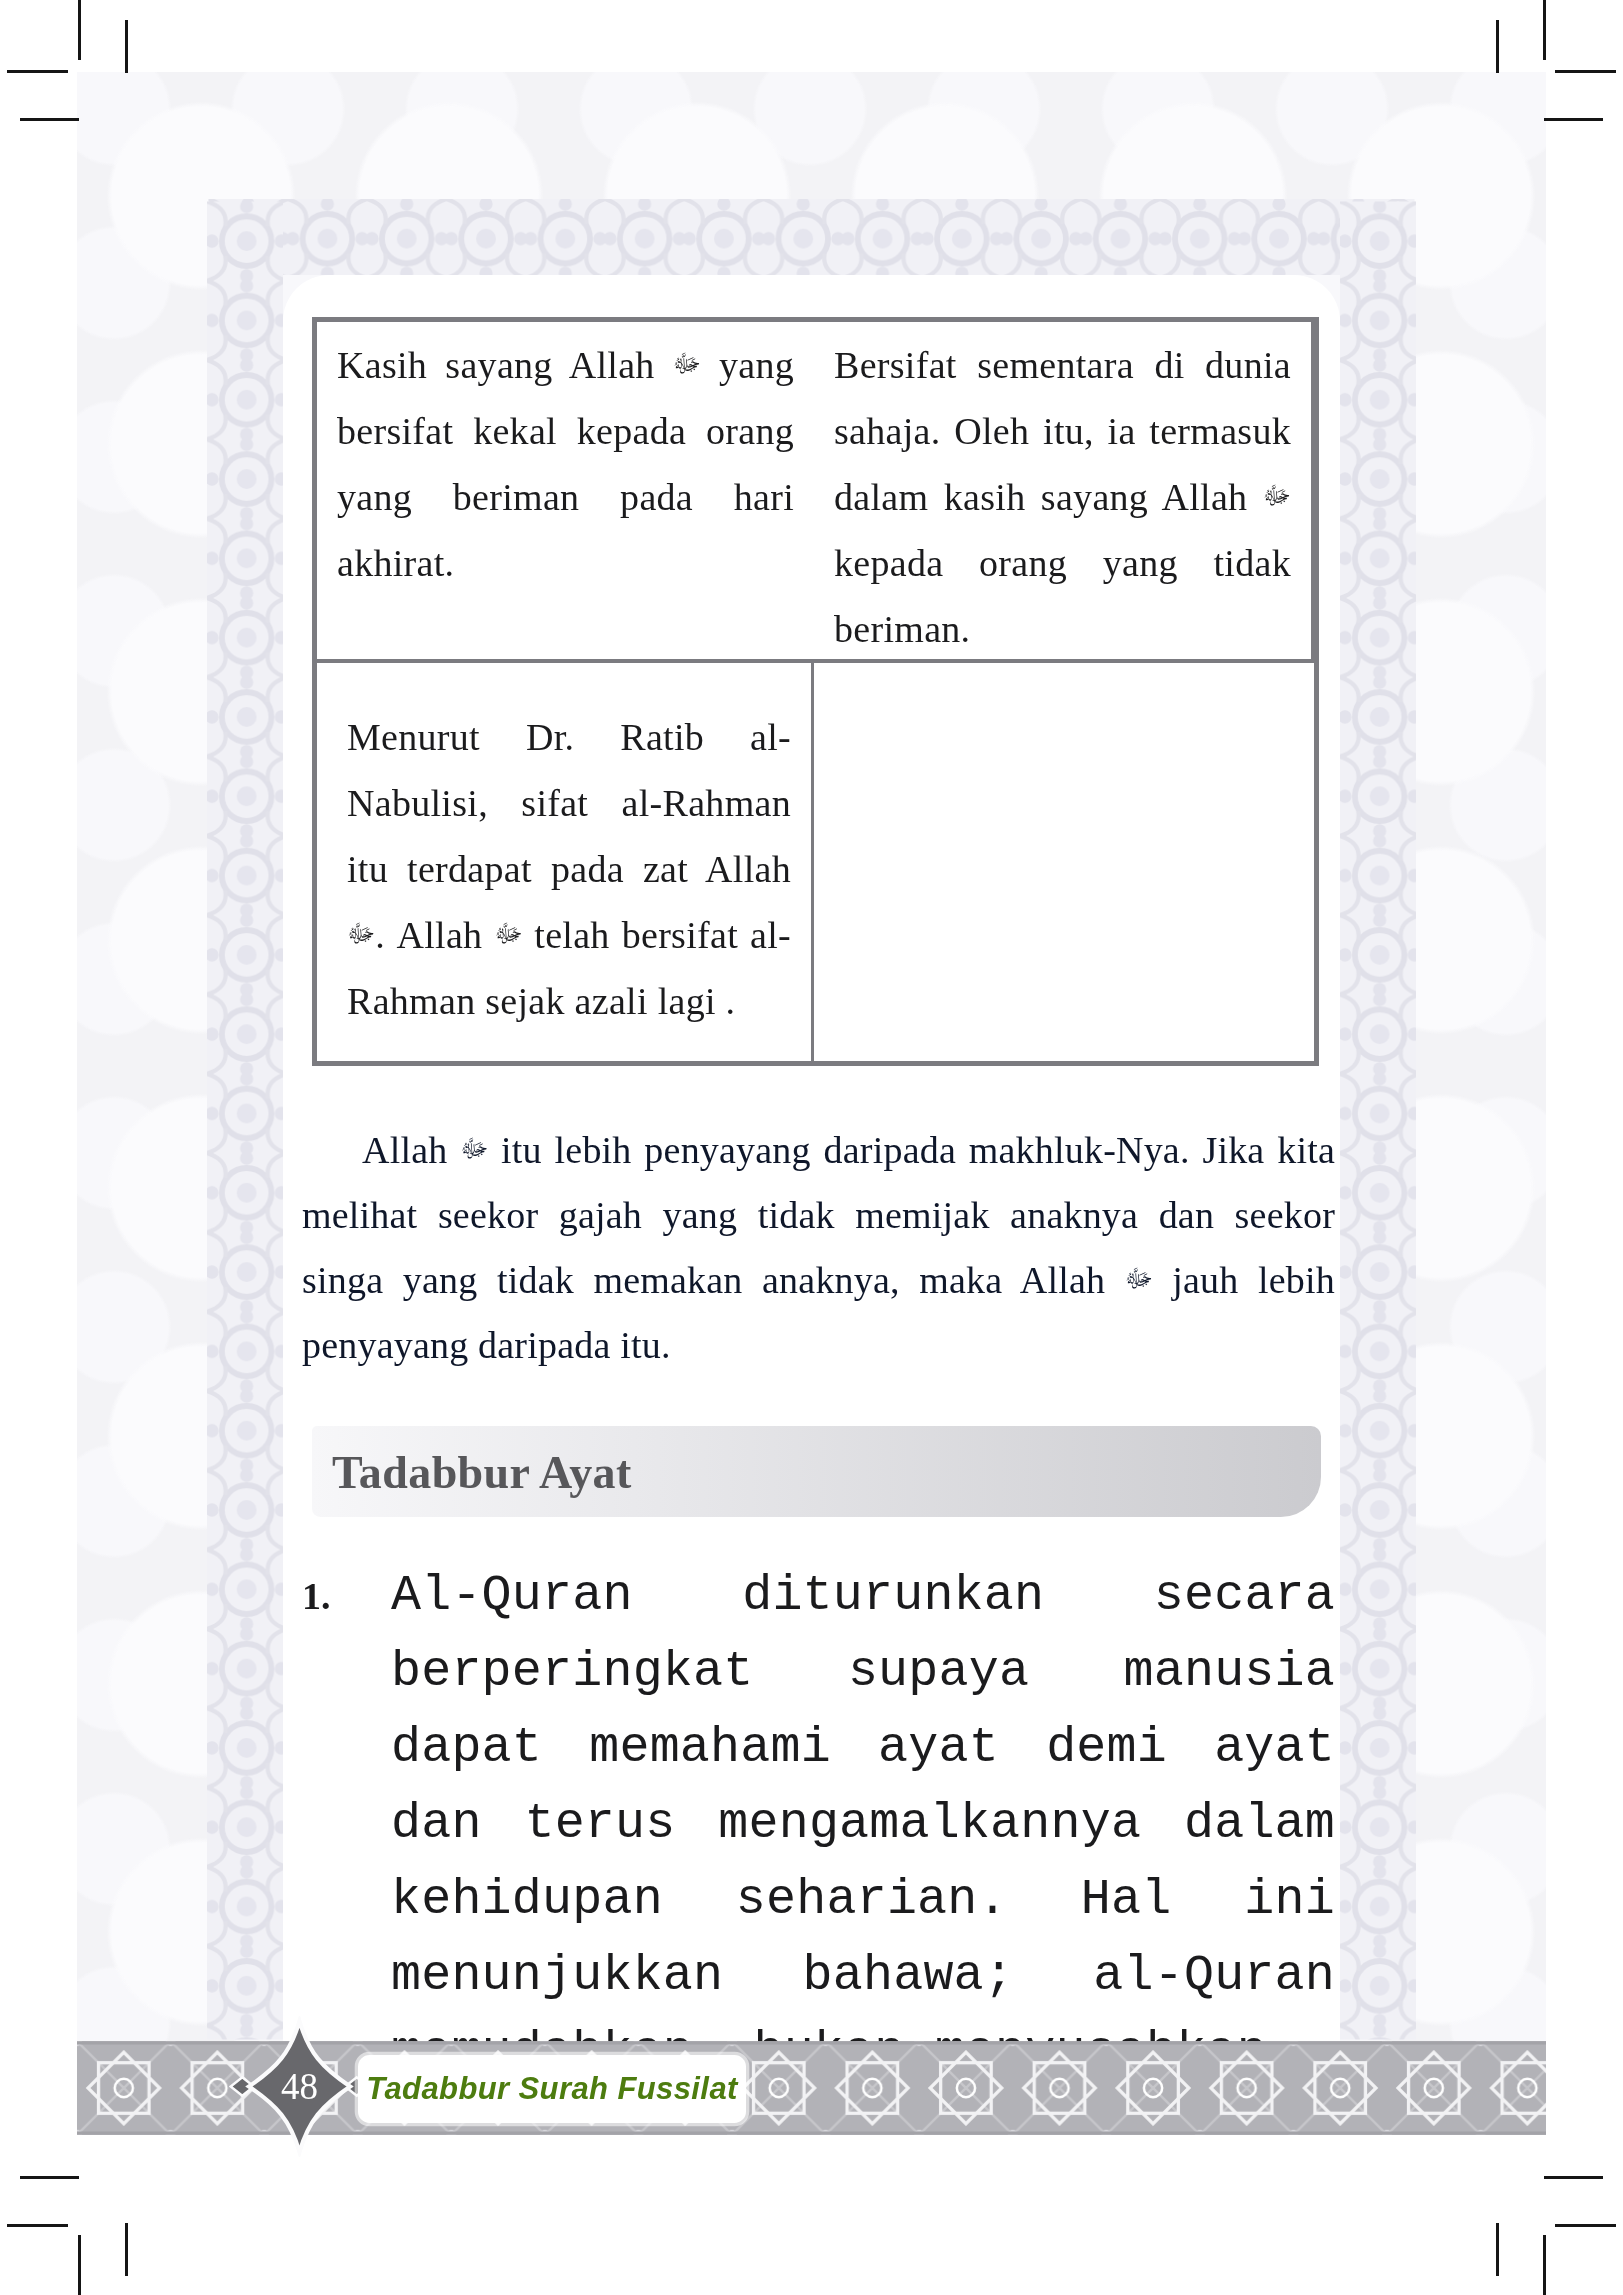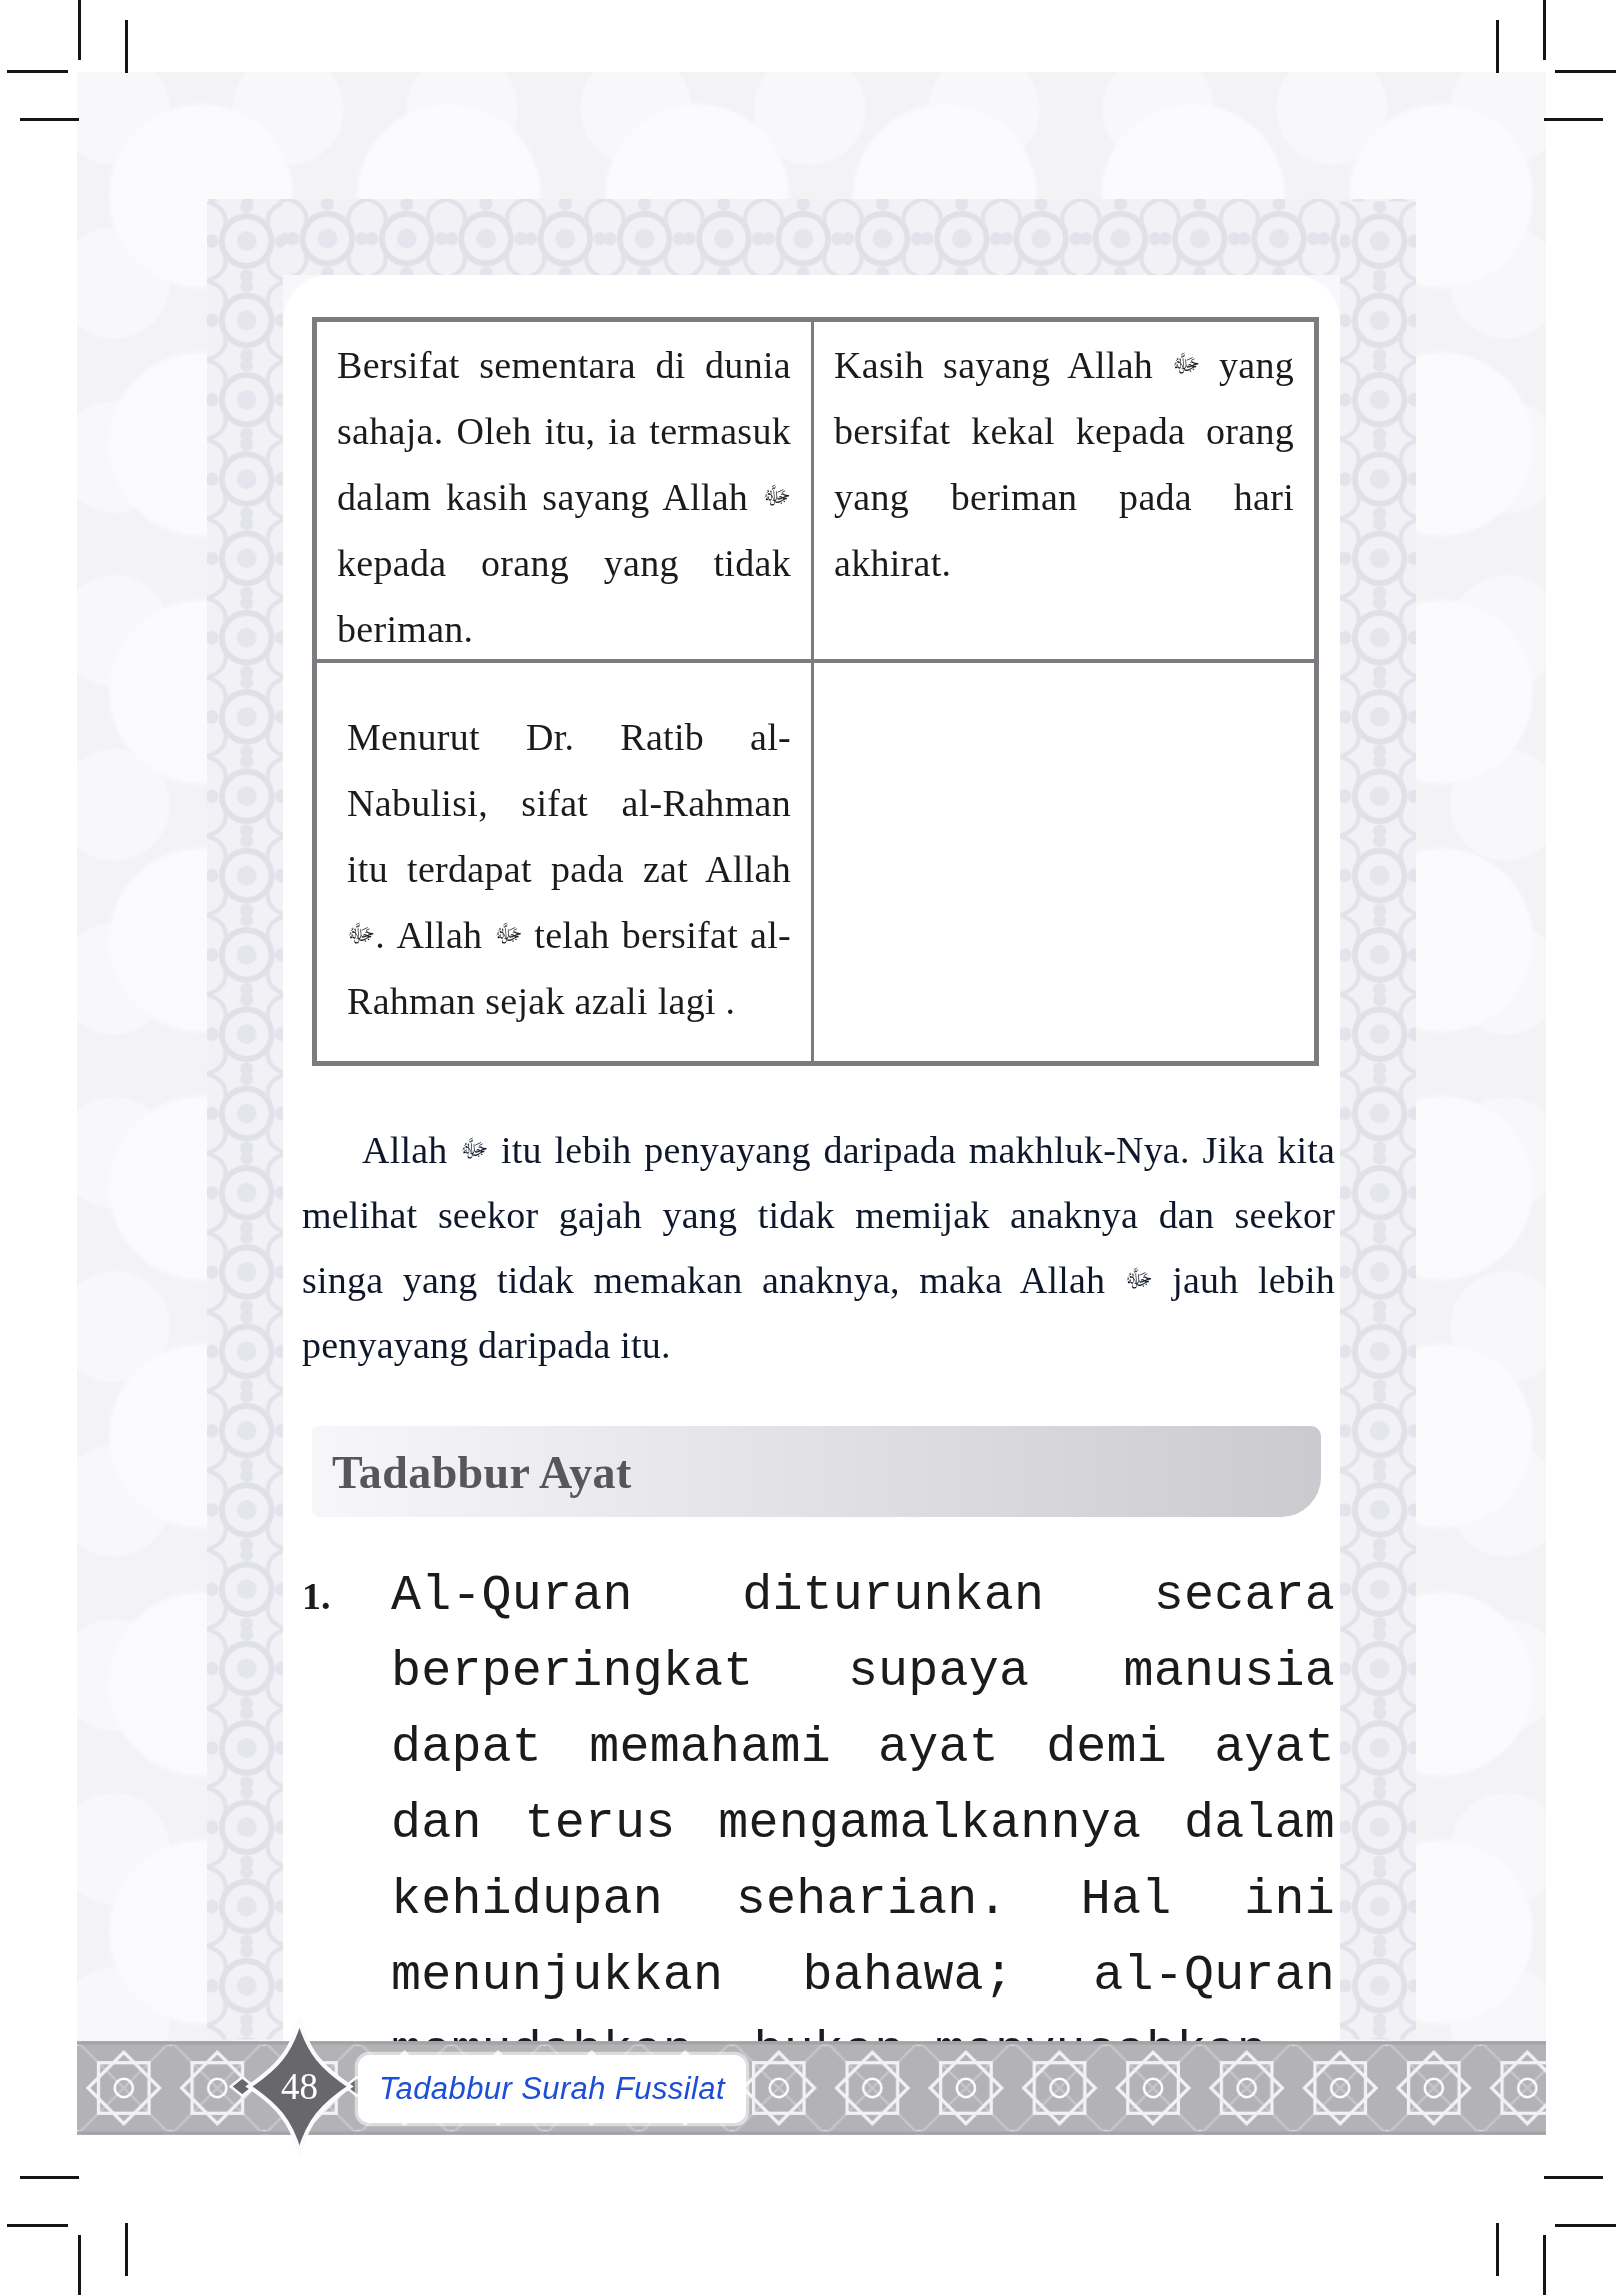--- a/index.html
+++ b/index.html
@@ -142,24 +142,24 @@
     position: absolute;
     left: 358px; top: 2055px;
     width: 388px; height: 68px;
     background: #ffffff;
     border-radius: 11.6px;
     box-shadow: 0 0 0 3.3px rgba(255,255,255,0.55);
     display: flex; align-items: center; justify-content: center;
   }
   .plaque-text {
     font-family: "Liberation Sans", sans-serif;
-    font-weight: 400;
+    font-weight: 700;
     font-style: italic;
     font-size: 31px;
-    color: #1d4ed8;
+    color: #4d7c0f;
     letter-spacing: 0.4px;
   }
   
   .cm { position: absolute; background: #151515; }
 </style>
 </head>
 <body>
 
 <div class="canvas">
 
@@ -215,25 +215,25 @@
           <path d="M0 0 q26 8 22 30 M96 0 q-26 8 -22 30 M0 96 q26 -8 22 -30 M96 96 q-26 -8 -22 -30" stroke="#e2e2ea" fill="none" stroke-width="5"></path>
         </pattern>
       </defs>
       <rect width="100%" height="100%" fill="url(#pf-r)"></rect>
     </svg>
   </div>
 
   <div class="content-area"></div>
 
   <div class="dtable">
+    <div class="cell row-top">
+      <span>Kasih sayang Allah </span><span class="sym">ﷻ</span><span> yang bersifat kekal kepada orang yang beriman pada hari akhirat.</span>
+    </div>
     <div class="cell col-left row-top">
       <span>Bersifat sementara di dunia sahaja. Oleh itu, ia termasuk dalam kasih sayang Allah </span><span class="sym">ﷻ</span><span> kepada orang yang tidak beriman.</span>
-    </div>
-    <div class="cell row-top">
-      <span>Kasih sayang Allah </span><span class="sym">ﷻ</span><span> yang bersifat kekal kepada orang yang beriman pada hari akhirat.</span>
     </div>
     <div class="cell col-left row-bottom">
       <span>Menurut Dr. Ratib al-Nabulisi, sifat al-Rahman itu terdapat pada zat Allah </span><span class="sym">ﷻ</span><span>. Allah </span><span class="sym">ﷻ</span><span> telah bersifat al-Rahman sejak azali lagi .</span>
     </div>
   </div>
 
   <div class="para">
     <span>Allah </span><span class="sym">ﷻ</span><span> itu lebih penyayang daripada makhluk-Nya. Jika kita melihat seekor gajah yang tidak memijak anaknya dan seekor singa yang tidak memakan anaknya, maka Allah </span><span class="sym">ﷻ</span><span> jauh lebih penyayang daripada itu.</span>
   </div>
 

